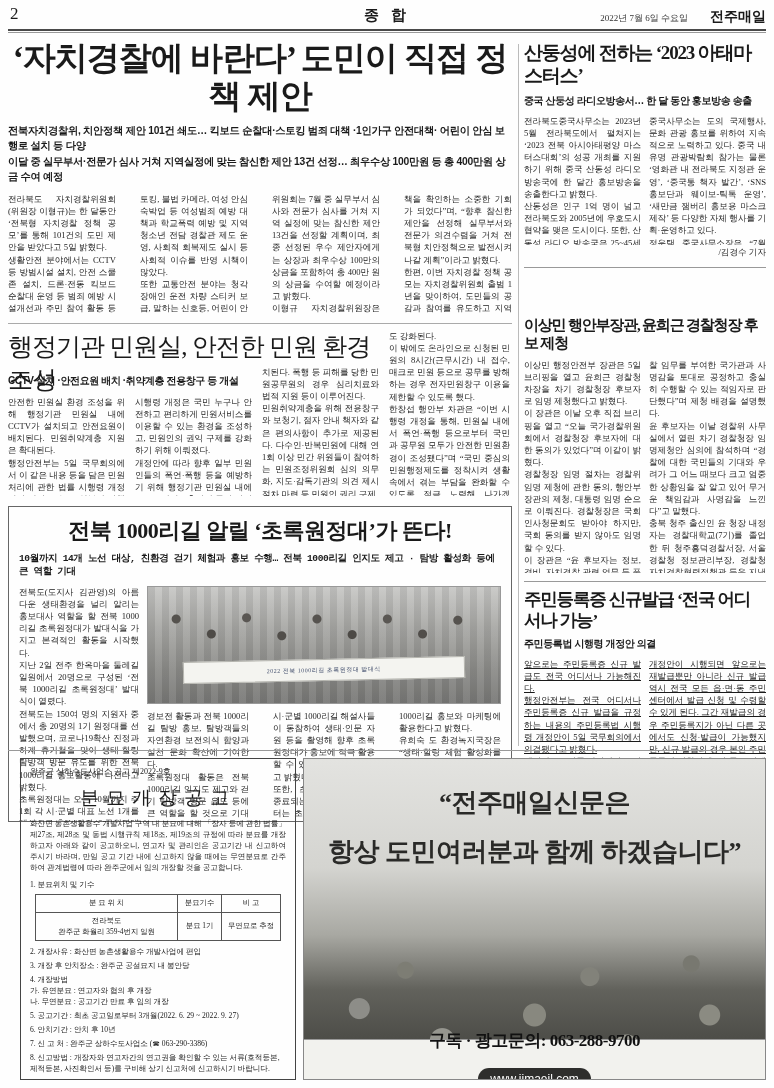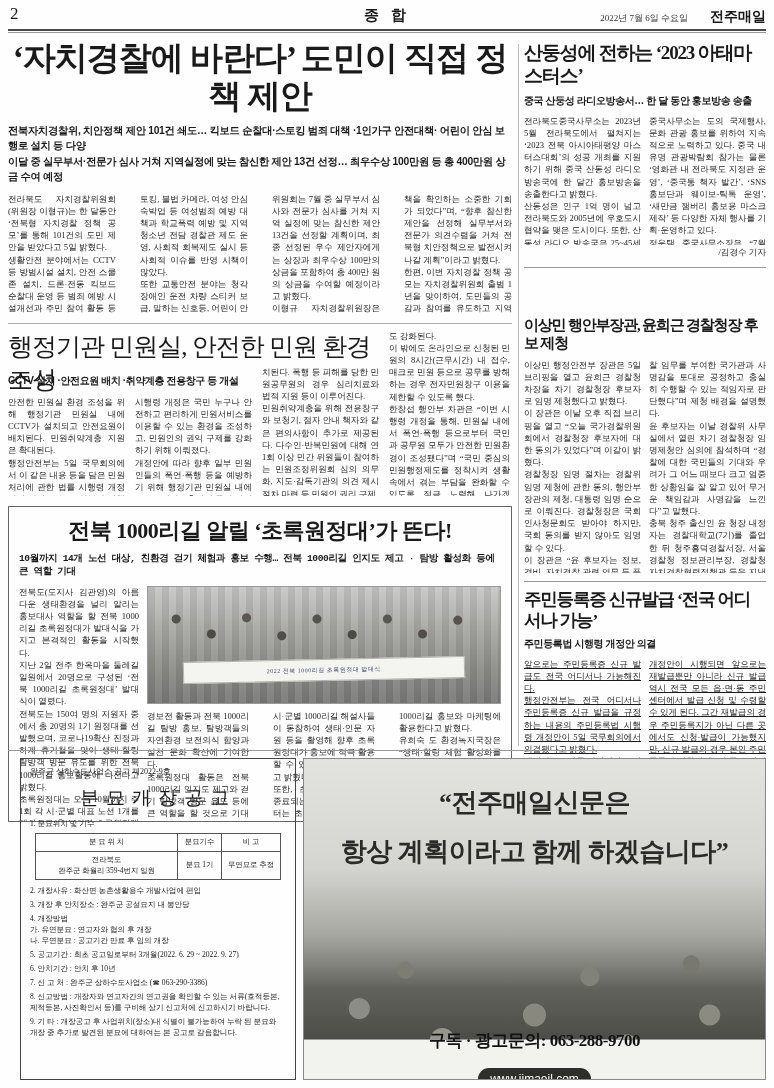--- a/index.html
+++ b/index.html
@@ -256,20 +256,21 @@
     </div>
   </div>
 
   <div class="bottom-rule"></div>
 
   <div class="ads">
 
     <div class="grave">
       <div class="no">완주군 상하수도사업소 공고 제2022-9호</div>
       <div class="title">분묘개장공고</div>
+      <div class="intro">화산면 농촌생활용수 개발사업 구역 내 분묘에 대해 「장사 등에 관한 법률」 제27조, 제28조 및 동법 시행규칙 제18조, 제19조의 규정에 따라 분묘를 개장하고자 아래와 같이 공고하오니, 연고자 및 관리인은 공고기간 내 신고하여 주시기 바라며, 만일 공고 기간 내에 신고하지 않을 때에는 무연분묘로 간주하여 관계법령에 따라 완주군에서 임의 개장할 것을 공고합니다.</div>
       <div class="sec">1. 분묘위치 및 기수</div>
       <table>
         <tbody>
             <tr>
           <th style="width:58%">분 묘 위 치</th>
           <th style="width:18%">분묘기수</th>
           <th>비 고</th>
         </tr>
         <tr>
           <td style="white-space:pre-line">전라북도
@@ -290,21 +291,21 @@
       <div class="sec">8. 신고방법 : 개장자와 연고자간의 연고권을 확인할 수 있는 서류(호적등본,
         제적등본, 사진확인서 등)를 구비해 상기 신고처에 신고하시기 바랍니다.</div>
       <div class="sec">9. 기    타 : 개장공고 후 사업위치(장소)내 식별이 불가능하여 누락 된 분묘와
         개장 중 추가로 발견된 분묘에 대하여는 본 공고로 갈음합니다.</div>
 
     </div>
 
     <div class="promo">
       <div class="quote">
         <div class="q1">“전주매일신문은</div>
-        <div class="q2">항상 계획이라고 함께 하겠습니다”</div>
+        <div class="q2">항상 도민여러분과 함께 하겠습니다”</div>
       </div>
       <div class="strip">
         <span class="contact">구독 · 광고문의: 063-288-9700</span>
         <span class="url">www.jjmaeil.com</span>
       </div>
     </div>
   </div>
 
 </div>
 

